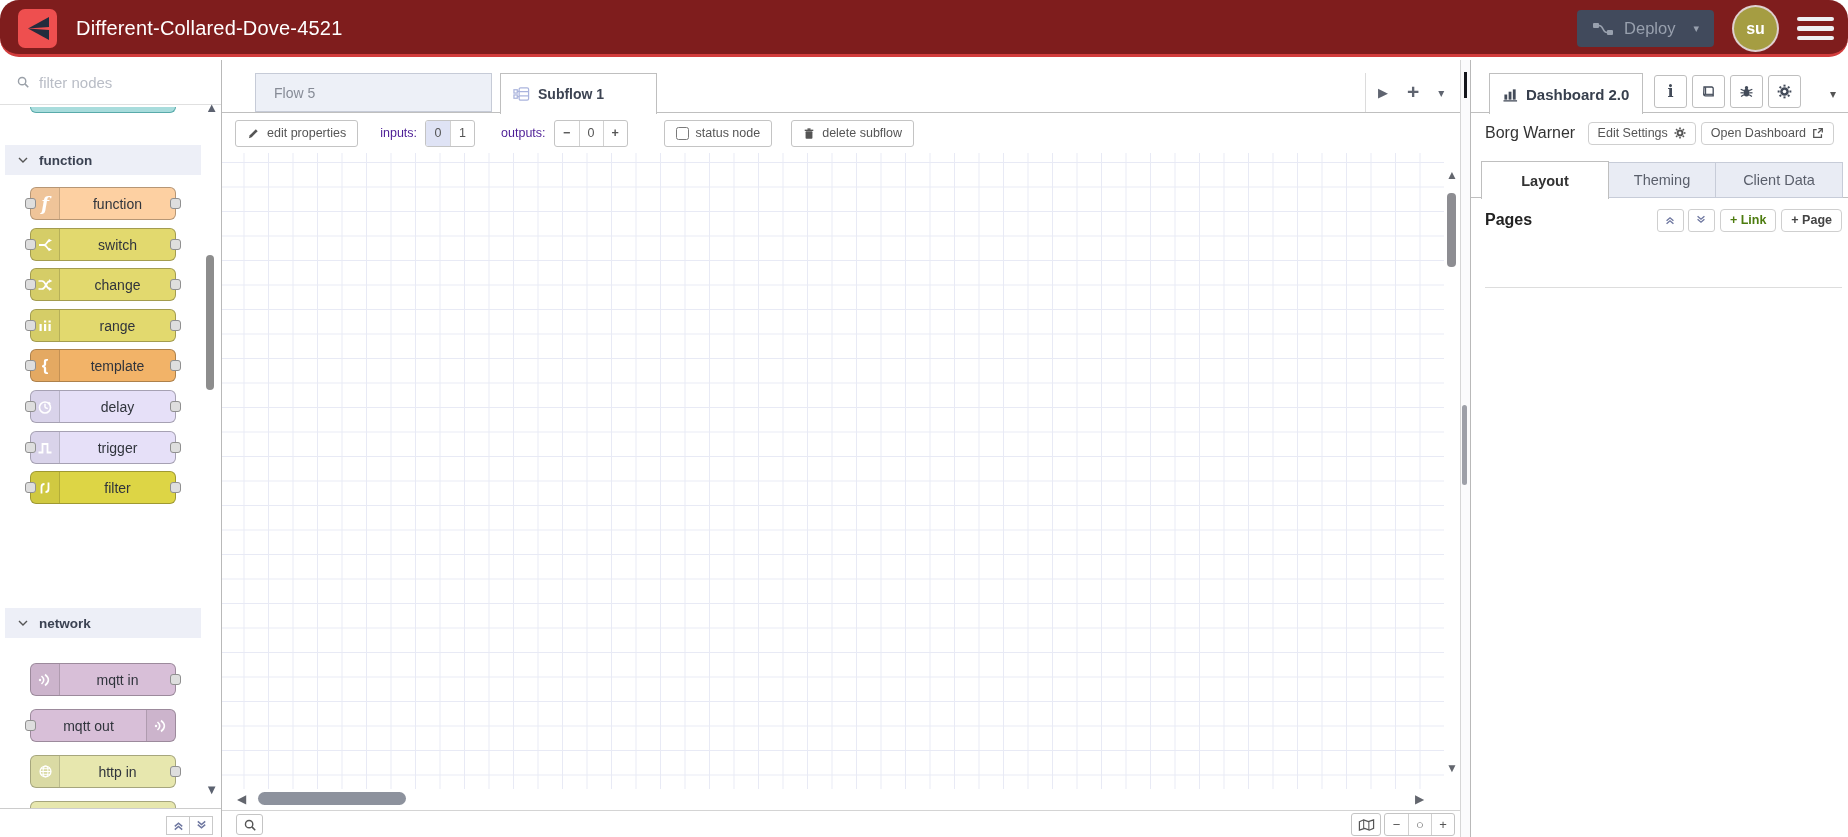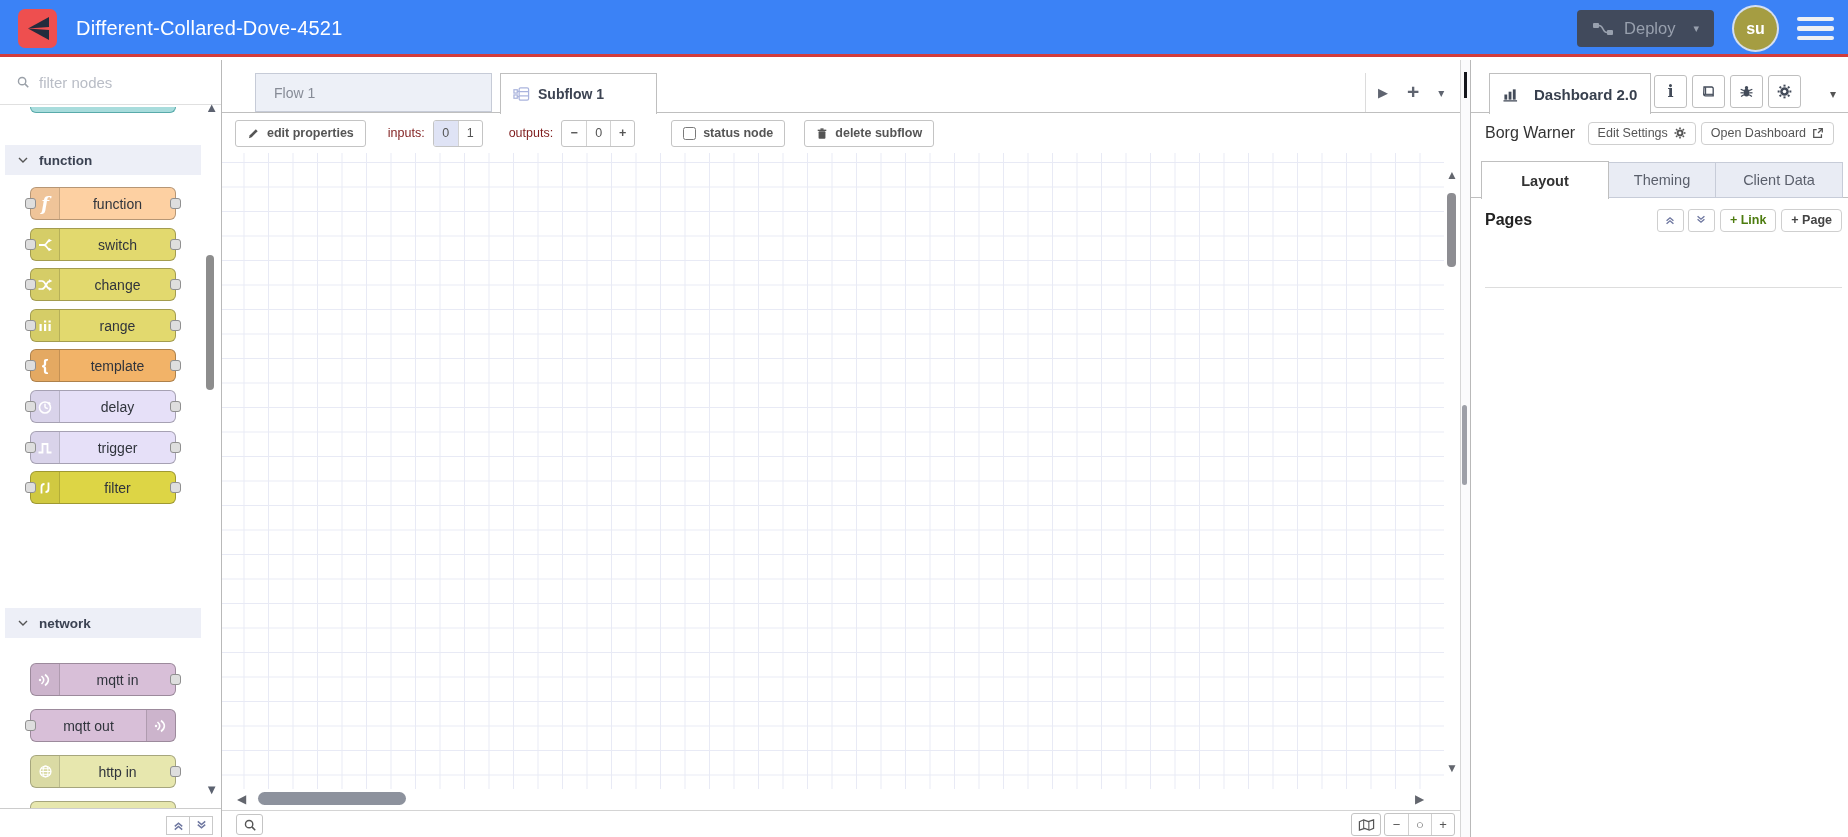--- a/index.html
+++ b/index.html
@@ -2,21 +2,21 @@
 <html><head>
 <meta charset="utf-8">
 <style>
   * { margin:0; padding:0; box-sizing:border-box; }
   html,body { width:1848px; height:837px; overflow:hidden; background:#fff;
               font-family:"Liberation Sans", sans-serif; }
   #app { position:relative; width:1848px; height:837px; }
 
   
   .header { position:absolute; left:0; top:0; width:1848px; height:57px;
-            background:#3b82f6; border-bottom:3px solid #d23c3c; z-index:10; }
+            background:#7f1d1d; border-bottom:3px solid #d23c3c; z-index:10;border-radius:19px; }
   .logo { position:absolute; left:18px; top:9px; width:39px; height:39px; }
   .h-title { position:absolute; left:76px; top:0; height:57px; line-height:57px;
              color:#ffffff; font-size:20px; font-weight:500; letter-spacing:.2px; }
   .h-right { position:absolute; right:14px; top:0; height:57px;
              display:flex; align-items:center; gap:20px; }
   .deploy-btn { height:37px; background:#414a5c; border-radius:4px; display:flex;
                 align-items:center; gap:10px; padding:0 15px; color:#98a0ae; }
   .deploy-btn .dlabel { font-size:16.5px; }
   .deploy-btn .caret { font-size:11px; margin-left:8px; }
   .avatar { width:43px; height:43px; border-radius:50%; background:#a59d42;
@@ -82,22 +82,22 @@
   .tab-controls { position:absolute; top:13px; bottom:0; left:1143px; right:0;
                   border-left:1px solid #dcdcdc; display:flex; align-items:center;
                   padding-left:12px; gap:19px; color:#5f6470; }
   .tc-plus { font-size:21px; font-weight:bold; line-height:1; margin-top:-3px; }
   .tc-arrow { font-size:13px; } .tc-caret { font-size:12px; }
 
   .toolbar { position:absolute; top:53px; height:40px; left:0; right:0; background:#fff;
              display:flex; align-items:center; padding-left:13px; }
   .tbtn { height:27px; border:1px solid #c4c4c4; border-radius:3px; background:#fff;
           display:flex; align-items:center; gap:7px; padding:0 11px;
-          font-size:12.5px; color:#555;font-weight:bold; }
-  .tlabel { font-size:12.5px; color:#7f1d1d; }
+          font-size:12.5px; color:#555; }
+  .tlabel { font-size:12.5px; color:#4c1d95; }
   .seg { display:flex; height:27px; border:1px solid #c4c4c4; border-radius:3px;
          background:#fff; overflow:hidden; }
   .seg > span { width:24px; display:flex; align-items:center; justify-content:center;
                 font-size:12.5px; color:#555; border-left:1px solid #d2d2d2; }
   .seg > span:first-child { border-left:none; }
   .seg .sel { background:#dfe3f5; }
   .seg .op { font-weight:bold; }
   .checkbox { width:13px; height:13px; border:1.5px solid #7a7a7a; border-radius:2.5px;
               background:#fff; }
 
@@ -140,21 +140,21 @@
   .focus-caret { position:absolute; left:1464px; top:72px; width:3px; height:26px;
                  background:#15171c; z-index:12; }
 
   
   .sidebar { position:absolute; left:1470px; right:0; top:60px; bottom:0;
              background:#fff; border-left:1px solid #b9b9b9; }
   .s-tabbar { position:absolute; top:0; left:0; right:0; height:53px;
               border-bottom:1px solid #bfbfbf; background:#fff; }
   .s-tab { position:absolute; left:18px; top:13px; height:41px; padding:0 13px;
            background:#fff; border:1px solid #bfbfbf; border-bottom:none;
-           display:flex; align-items:center; gap:16px; font-weight:bold;
+           display:flex; align-items:center; gap:8px; font-weight:bold;
            font-size:15px; color:#38404e; z-index:2; }
   .s-tools { position:absolute; left:183px; top:15px; display:flex; gap:5px; }
   .s-tool { width:33px; height:33px; border:1px solid #bfbfbf; border-radius:3px;
             background:#fff; display:flex; align-items:center; justify-content:center;
             color:#434b59; }
   .itext { font-family:"DejaVu Serif", serif; font-weight:bold; font-size:16px; }
   .s-caret { position:absolute; right:12px; top:27px; color:#555; font-size:12px; }
   .s-row2 { position:absolute; top:53px; left:0; right:8px; height:40px; display:flex;
             align-items:center; padding:0 6px 0 14px; }
   .s-name { font-size:16px; color:#333; flex:1; }
@@ -419,21 +419,21 @@
                 <rect x="1" y="3.5" width="3.5" height="3.5"></rect>
                 <rect x="1" y="9" width="3.5" height="3.5"></rect>
                 <line x1="4.5" y1="5.2" x2="6.5" y2="5.2"></line>
                 <line x1="4.5" y1="10.8" x2="6.5" y2="10.8"></line>
               </g>
             </svg>
           </span>
           <span>Subflow 1</span>
         </div>
         <div class="wtab inactive" style="left: 33px; width: 237px;">
-          <span>Flow 1</span>
+          <span>Flow 5</span>
         </div>
       <div class="tab-controls">
         <span class="tc-arrow">▶</span>
         <span class="tc-plus">+</span>
         <span class="tc-caret">▾</span>
       </div>
     </div>
 
     <div class="toolbar">
       <button class="tbtn" style="margin-left:0">

